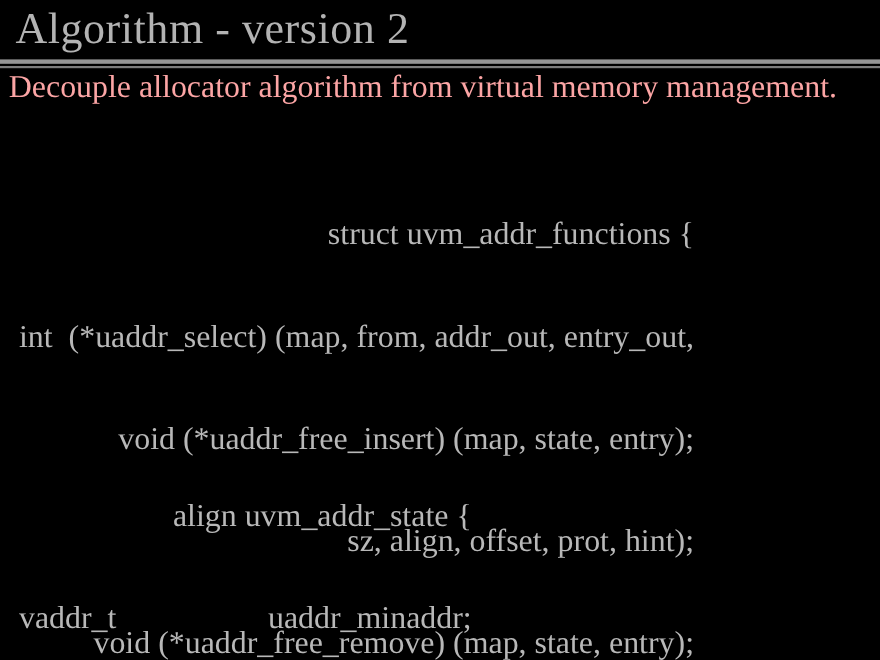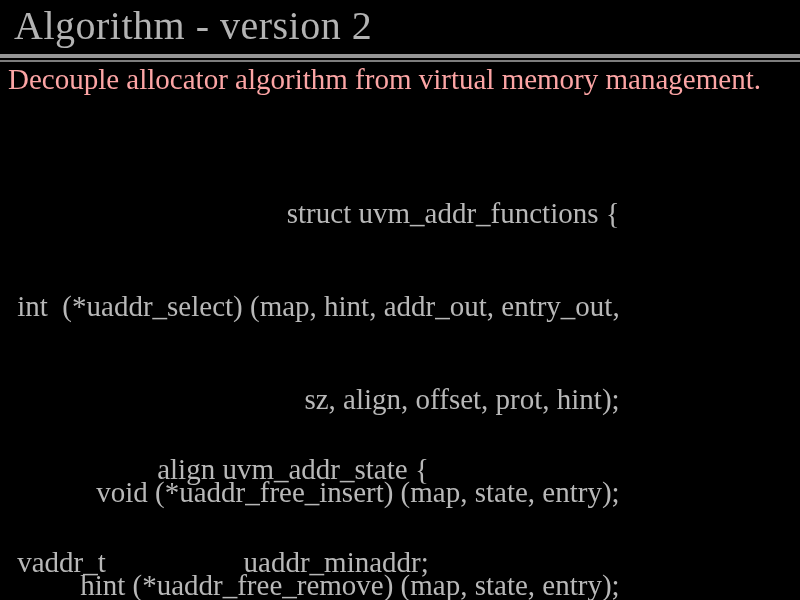--- a/index.html
+++ b/index.html
@@ -76,24 +76,24 @@
 
   <div class="rule">
     <div class="rule-top"></div>
     <div class="rule-bottom"></div>
   </div>
 
   <p class="subtitle">Decouple allocator algorithm from virtual memory management.</p>
 
   <div class="code code1">
     <div class="code-line">struct uvm_addr_functions {</div>
-    <div class="code-line"> int  (*uaddr_select) (map, hint, addr_out, entry_out,</div>
+    <div class="code-line"> int  (*uaddr_select) (map, from, addr_out, entry_out,</div>
+    <div class="code-line"> void (*uaddr_free_insert) (map, state, entry);</div>
     <div class="code-line">     sz, align, offset, prot, hint);</div>
-    <div class="code-line"> void (*uaddr_free_insert) (map, state, entry);</div>
-    <div class="code-line"> hint (*uaddr_free_remove) (map, state, entry);</div>
+    <div class="code-line"> void (*uaddr_free_remove) (map, state, entry);</div>
     
     
   </div>
 
   <div class="code code2">
     <div class="code-line">align uvm_addr_state {</div>
     <div class="code-line"> vaddr_t                   uaddr_minaddr;</div>
     
     
     

